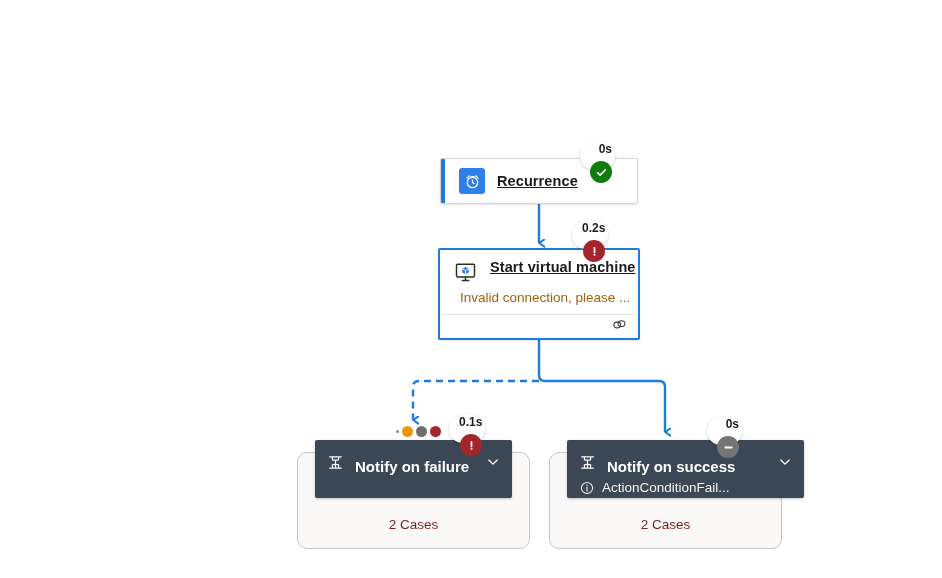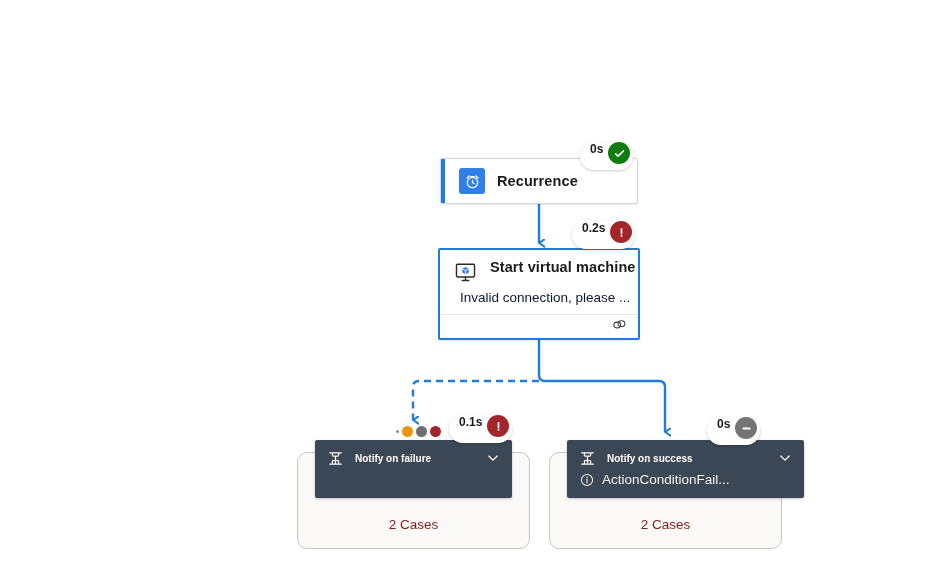--- a/index.html
+++ b/index.html
@@ -60,20 +60,21 @@
     padding: 10px 12px 10px 14px;
     gap: 12px;
     flex: 1;
   }
   .node-title {
     font-size: 14.5px;
     font-weight: bold;
     color: #1b1b1b;
     letter-spacing: 0.1px;
     white-space: nowrap;
+    text-decoration: underline;
   }
 
   
   .card-selected {
     background: #ffffff;
     border: 2px solid #1f7bdc;
     border-radius: 2px;
     box-shadow: 0 1px 2px rgba(0,0,0,0.10);
     display: flex;
     flex-direction: column;
@@ -82,21 +83,21 @@
   .sel-row {
     display: flex;
     gap: 12px;
     padding: 9px 12px 2px 12px;
   }
   .err-row {
     display: flex;
     align-items: center;
     gap: 7px;
     padding: 3px 12px 9px 13px;
-    color: #0f172a;
+    color: #a16207;
     font-size: 13.5px;
     white-space: nowrap;
   }
   .card-divider {
     height: 1px;
     background: #e6e6e6;
     margin: 0 1px;
   }
   .card-footer {
     height: 26px;
@@ -121,24 +122,25 @@
   }
 
   
   .badge {
     position: absolute;
     height: 28px;
     background: #ffffff;
     border-radius: 14px;
     box-shadow: 0 1px 3px rgba(0,0,0,0.20);
     display: flex;
-    align-items: flex-start;
+    align-items: flex-end;
     padding: 0 3px 0 10px;
     gap: 5px;
     z-index: 6;
+    flex-direction: column;
   }
   .badge-time {
     font-size: 12px;
     font-weight: bold;
     color: #1b1b1b;
     white-space: nowrap;
   }
   .status-dot {
     width: 22px; height: 22px;
     border-radius: 50%;
@@ -171,25 +173,26 @@
     box-shadow: 0 1px 3px rgba(0,0,0,0.22);
     z-index: 4;
   }
   .scope-title-row {
     display: flex;
     align-items: center;
     gap: 11px;
     padding: 9px 10px 3px 12px;
   }
   .scope-title {
-    font-size: 10px;
+    font-size: 15px;
     font-weight: bold;
     color: #ffffff;
     white-space: nowrap;
     flex: 1;
+    margin-top: 9px;
   }
   .scope-msg-row {
     display: flex;
     align-items: center;
     gap: 8px;
     padding: 2px 12px 10px 13px;
     color: #f3f2f1;
     font-size: 13.5px;
     white-space: nowrap;
   }

